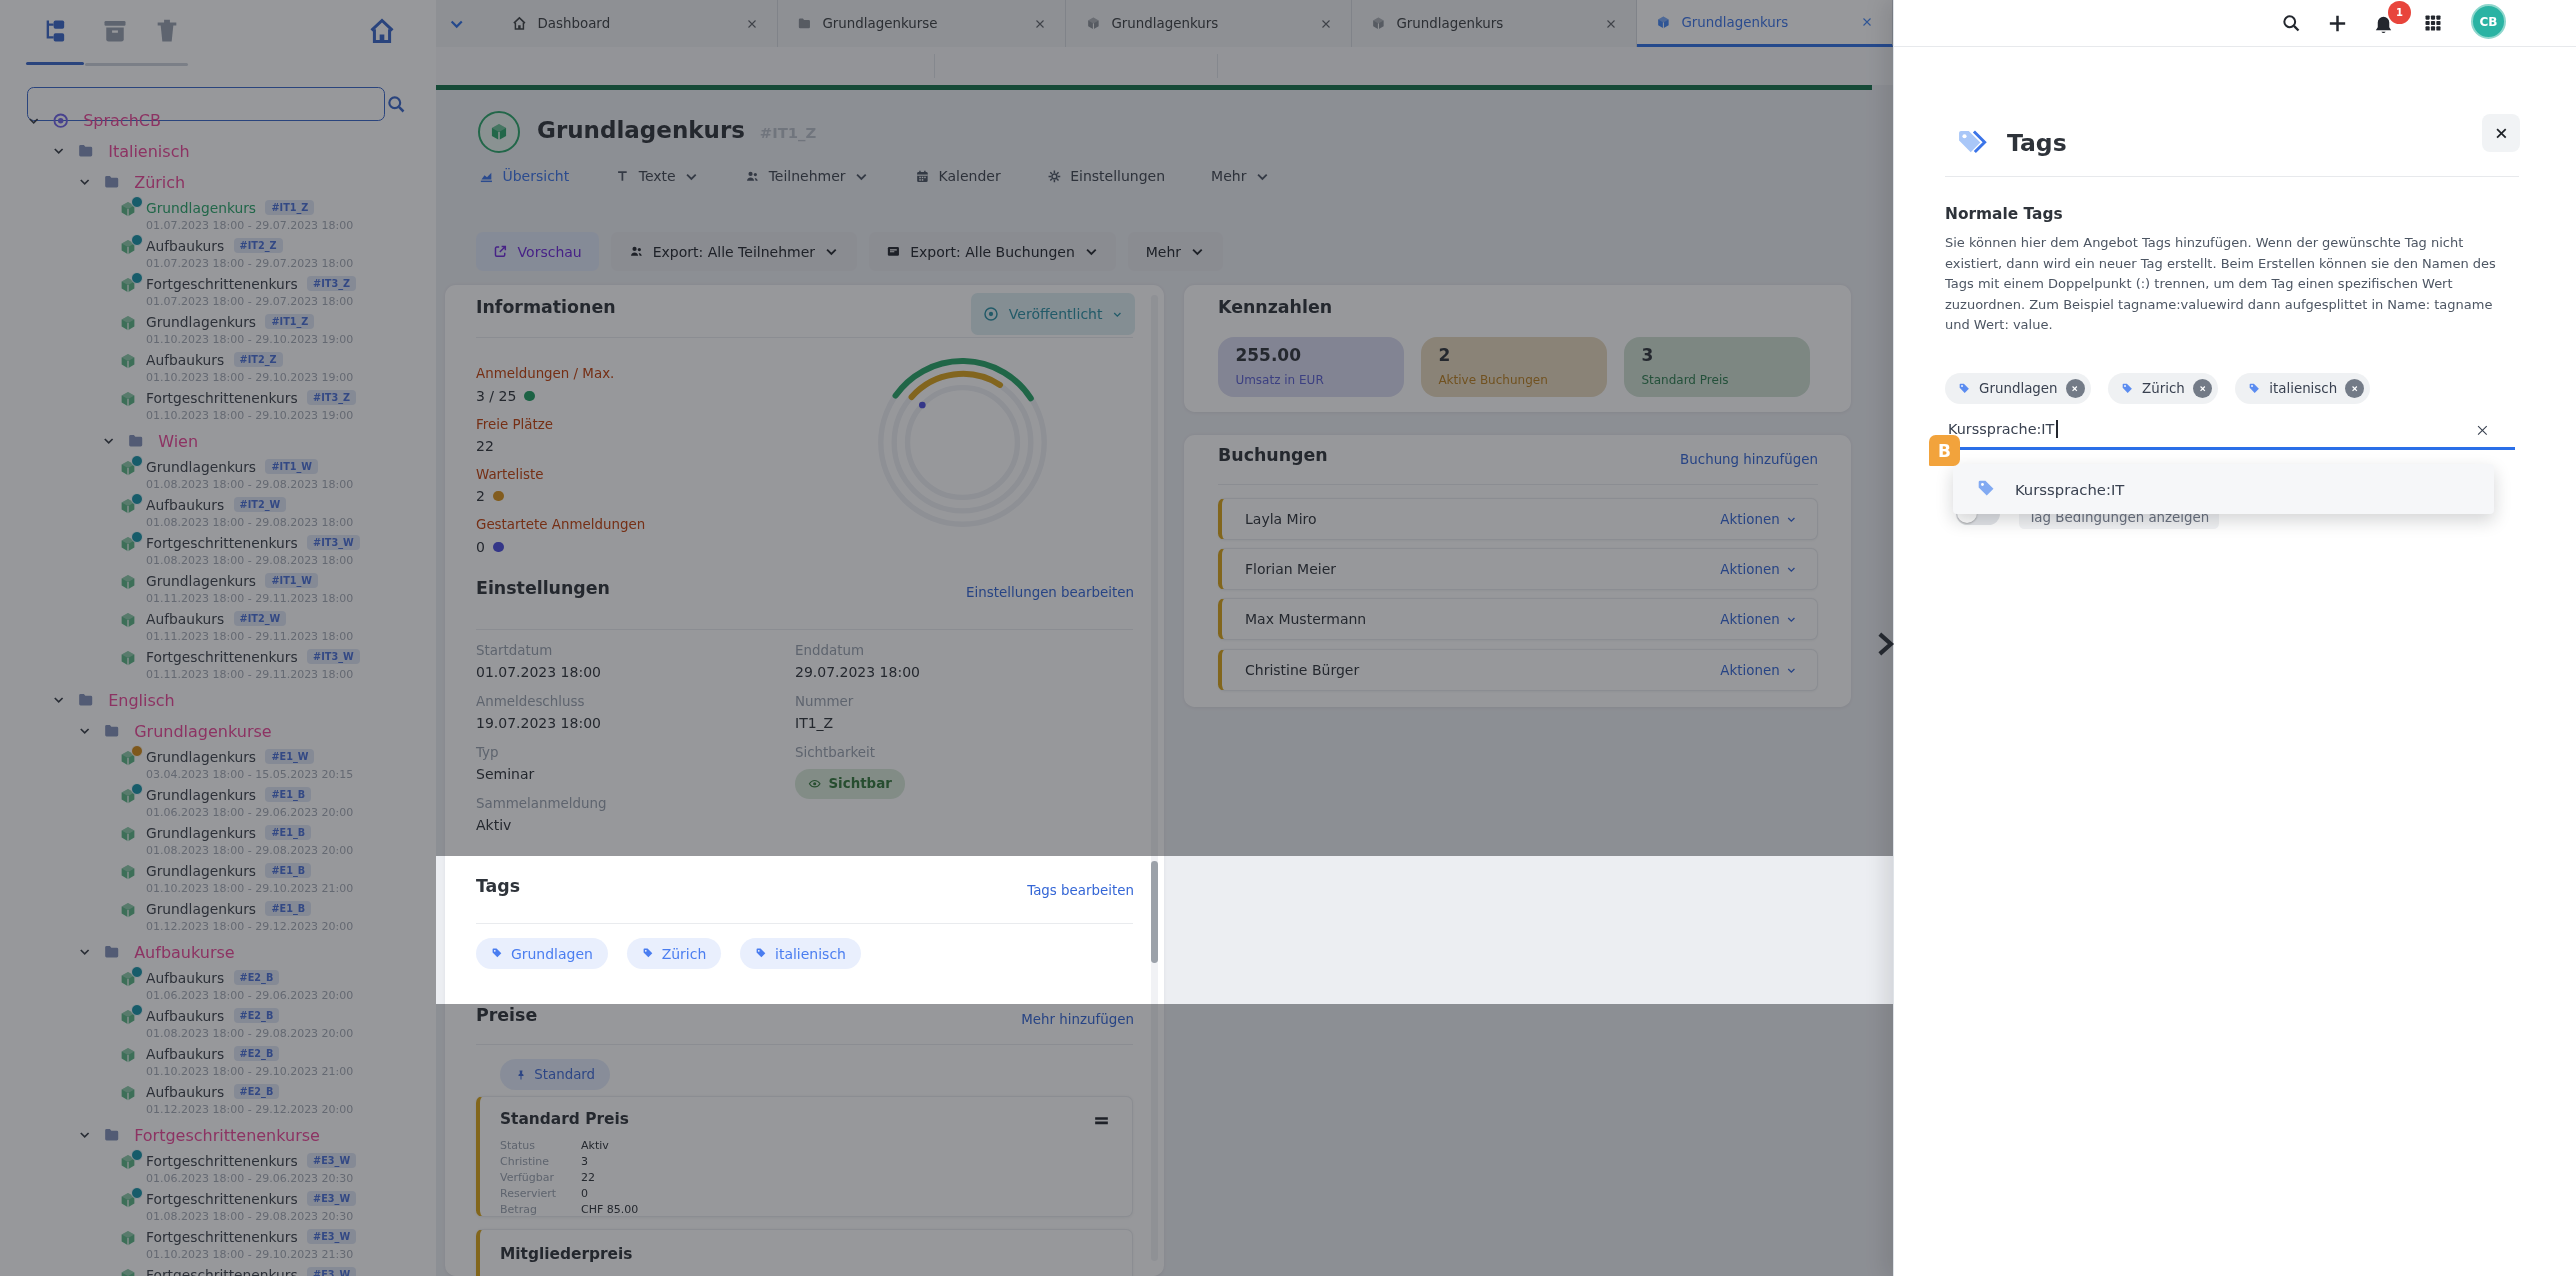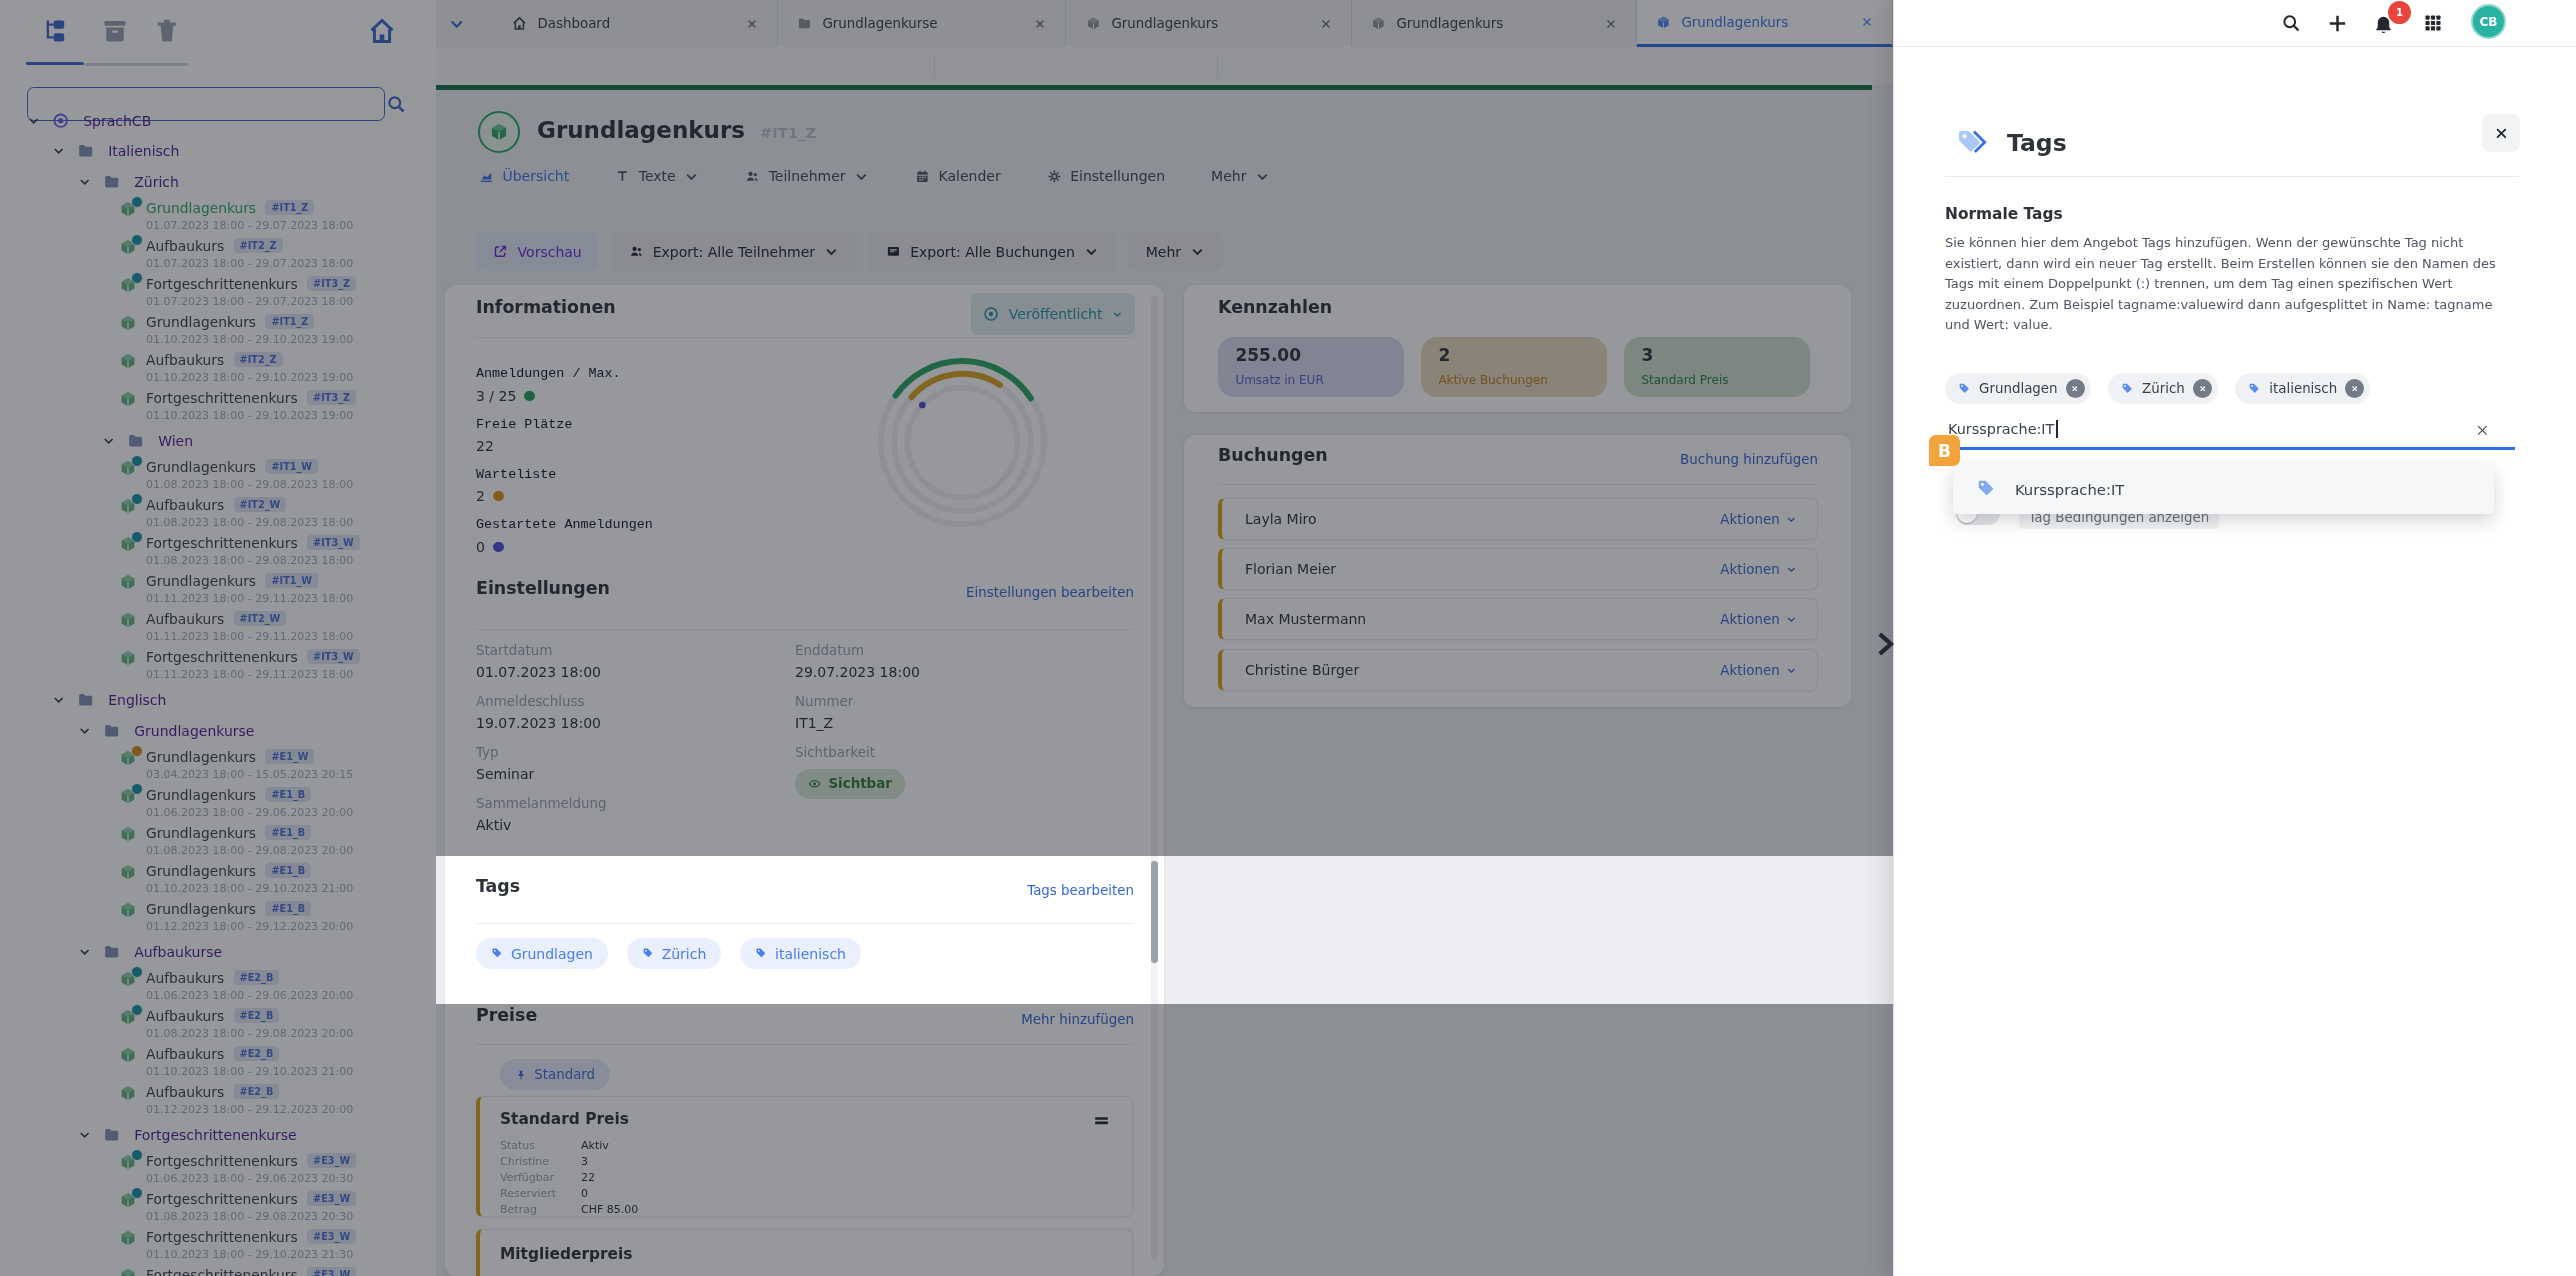--- a/index.html
+++ b/index.html
@@ -13,21 +13,21 @@
   .sb-tool{position:absolute;top:17.4px;width:28px;height:28px;color:#98a1b0;}
   #sb-underline-active{position:absolute;left:25.5px;top:62px;width:58px;height:3.4px;background:#3a66c9;border-radius:2px;}
   #sb-underline{position:absolute;left:85px;top:63px;width:103px;height:2.7px;background:#ccd2da;border-radius:2px;}
   #sb-search{position:absolute;left:27px;top:87px;width:335px;height:32px;border:1.3px solid #3a66c9;border-radius:6.7px;background:#fff;font-size:13.4px;padding:0 10.7px;outline:none;color:#30353c;}
   #tree{position:absolute;left:0;top:106px;width:436px;height:1171px;overflow:hidden;}
   .tr-root,.tr-folder{display:flex;align-items:center;}
   .tr-root{height:29.5px;}
   .tr-folder{height:31px;}
   .tr-chev{width:13.4px;height:13.4px;color:#363c45;margin-right:12px;}
   .tr-ficon{width:17.4px;height:17.4px;margin-right:13.4px;color:#8291b8;}
-  .tr-label{font-size:14px;color:#4c1d95;}
+  .tr-label{font-size:16px;color:#ec4899;}
   .tr-course{position:relative;height:38px;}
   .c-icon{position:absolute;left:119px;top:2.7px;width:18px;height:18px;color:#5cb586;}
   .c-dot{position:absolute;left:131px;top:-1.3px;width:10px;height:10px;border-radius:50%;border:1.3px solid #fff;}
   .c-line1{position:absolute;left:146px;top:2px;display:flex;align-items:center;gap:9.4px;font-size:13.8px;color:#3d434c;white-space:nowrap;}
   .c-line1.active{color:#2aa66b;}
   .c-badge{font-size:9.7px;font-weight:bold;color:#4a6fd6;background:#dfe6f5;border-radius:4px;padding:2px 6px;}
   .c-dates{position:absolute;left:146px;top:21.5px;font-size:11px;color:#a3a9b4;white-space:nowrap;}
   
   #tabbar{position:absolute;left:436px;top:0;width:1457px;height:47px;background:#eef0f3;border-bottom:0.7px solid #d8dbe0;}
   #tabbar-chev{position:absolute;left:448px;top:14.8px;width:17.4px;height:17.4px;color:#2f6fe4;}
@@ -41,21 +41,21 @@
   .crumb-sep{position:absolute;top:7.4px;width:0.7px;height:23.5px;background:#dfe2e7;}
   .crumb-txt{font-size:13.4px;color:#6b7280;white-space:nowrap;}
   #greenbar{position:absolute;left:436px;top:85px;width:1436px;height:4.7px;background:#15714a;}
   
   #main-bg{position:absolute;left:436px;top:90px;width:1457px;height:1187px;background:#eceef2;}
   .card{position:absolute;background:#fff;border-radius:10.7px;box-shadow:0 0.7px 3.4px rgba(25,30,40,.07);}
   .sec-title{position:absolute;font-size:17.4px;font-weight:600;color:#2e333a;}
   .divider{position:absolute;height:0.7px;background:#e9ebee;}
   .link{position:absolute;font-size:13.4px;color:#3466d6;}
   .t-right{text-align:right;}
-  .stat-label{position:absolute;font-size:13.4px;color:#0f172a;font-family:Liberation Mono, monospace;}
+  .stat-label{position:absolute;font-size:13.4px;color:#c2410c;}
   .stat-value{position:absolute;font-size:14px;color:#2e333a;display:flex;align-items:center;}
   .vdot{width:10.7px;height:10.7px;border-radius:50%;display:inline-block;margin-left:8px;}
   .fld-label{position:absolute;font-size:13.4px;color:#98a1ae;}
   .fld-value{position:absolute;font-size:14px;color:#2e333a;}
   .badge-green{position:absolute;display:flex;align-items:center;gap:6.7px;height:29.5px;padding:0 13.4px;background:#d9ead9;color:#34773c;font-size:13.4px;font-weight:600;border-radius:14.8px;}
   .chip-blue{display:flex;align-items:center;gap:7.4px;height:31px;padding:0 14.8px;background:#e9effd;color:#4a7df0;font-size:14px;border-radius:15.4px;}
   .chip-blue .ic{width:12.7px;height:12.7px;}
   .btn{display:flex;align-items:center;gap:9.4px;height:39px;padding:0 17.4px;border-radius:6.7px;font-size:14px;white-space:nowrap;}
   .btn .ic{width:14.8px;height:14.8px;}
   .btn-light{background:#dfe8f8;color:#6d28d9;}

